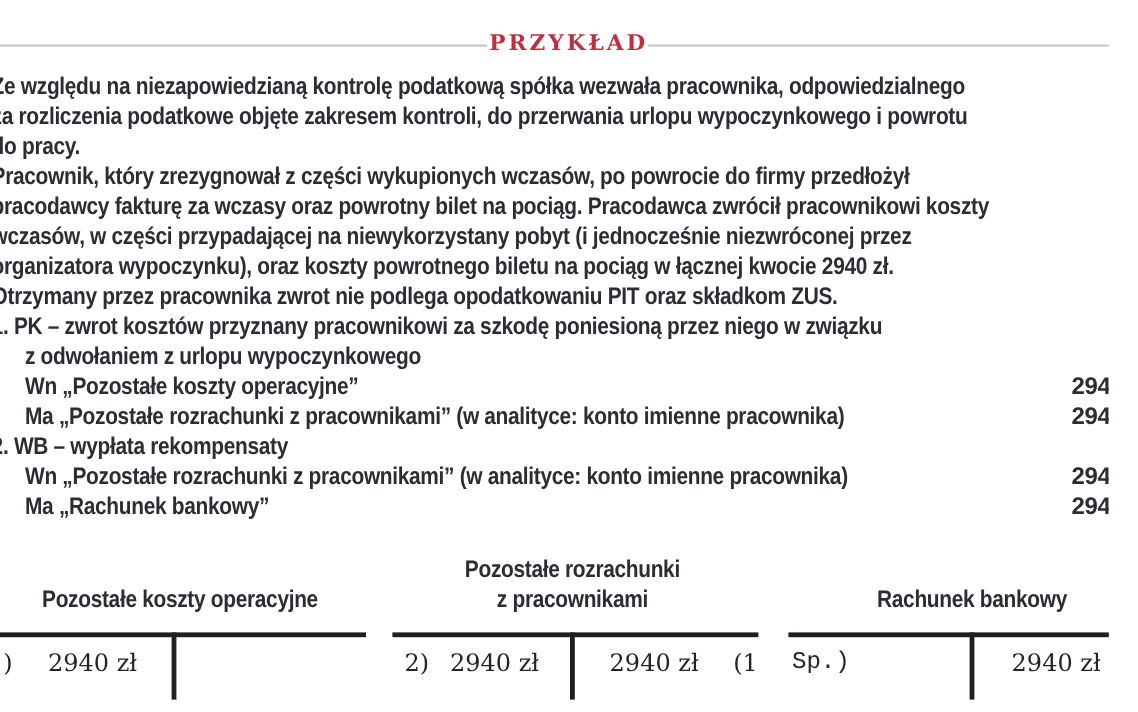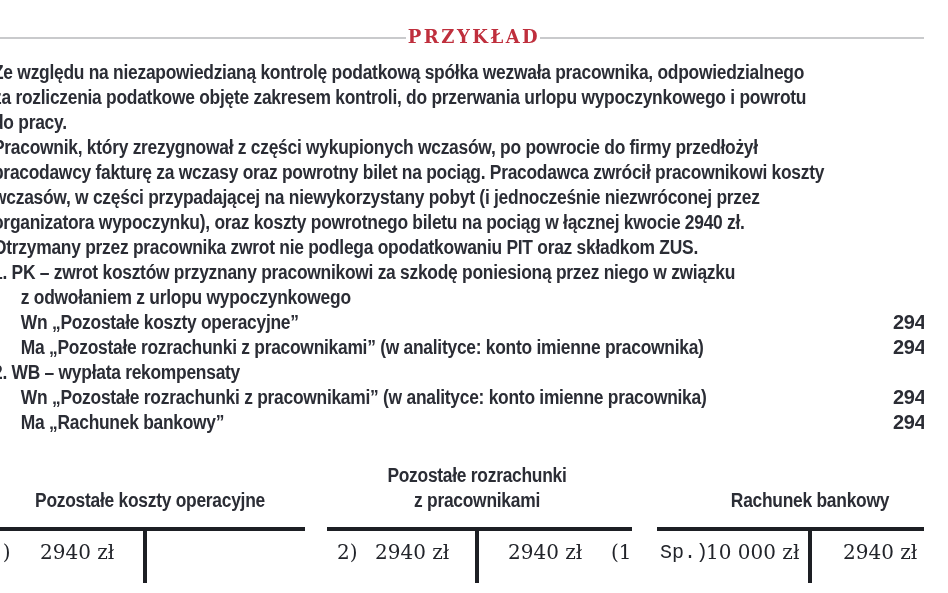--- a/index.html
+++ b/index.html
@@ -89,17 +89,16 @@
   <div class="vline" style="left:475px;"></div>
   <div class="acc-amt" style="left:337px;">2)</div>
   <div class="acc-amt" style="left:375px;">2940 zł</div>
   <div class="acc-amt" style="left:508px;">2940 zł</div>
   <div class="acc-amt" style="left:611px;">(1</div>
 
   <div class="acc-title" style="left:660px;top:488px;">Rachunek bankowy</div>
   <div class="hline" style="left:657px;width:291px;"></div>
   <div class="vline" style="left:808px;"></div>
   <div class="acc-amt" style="left:660px;font-family:Liberation Mono, monospace;">Sp.)</div>
-  <div class="acc-amt" style="left:706px;">10 000 zł</div>
   <div class="acc-amt" style="left:843px;">2940 zł</div>
   <div class="acc-amt" style="left:938px;">(2</div>
 
 </div>
 
 </body></html>

